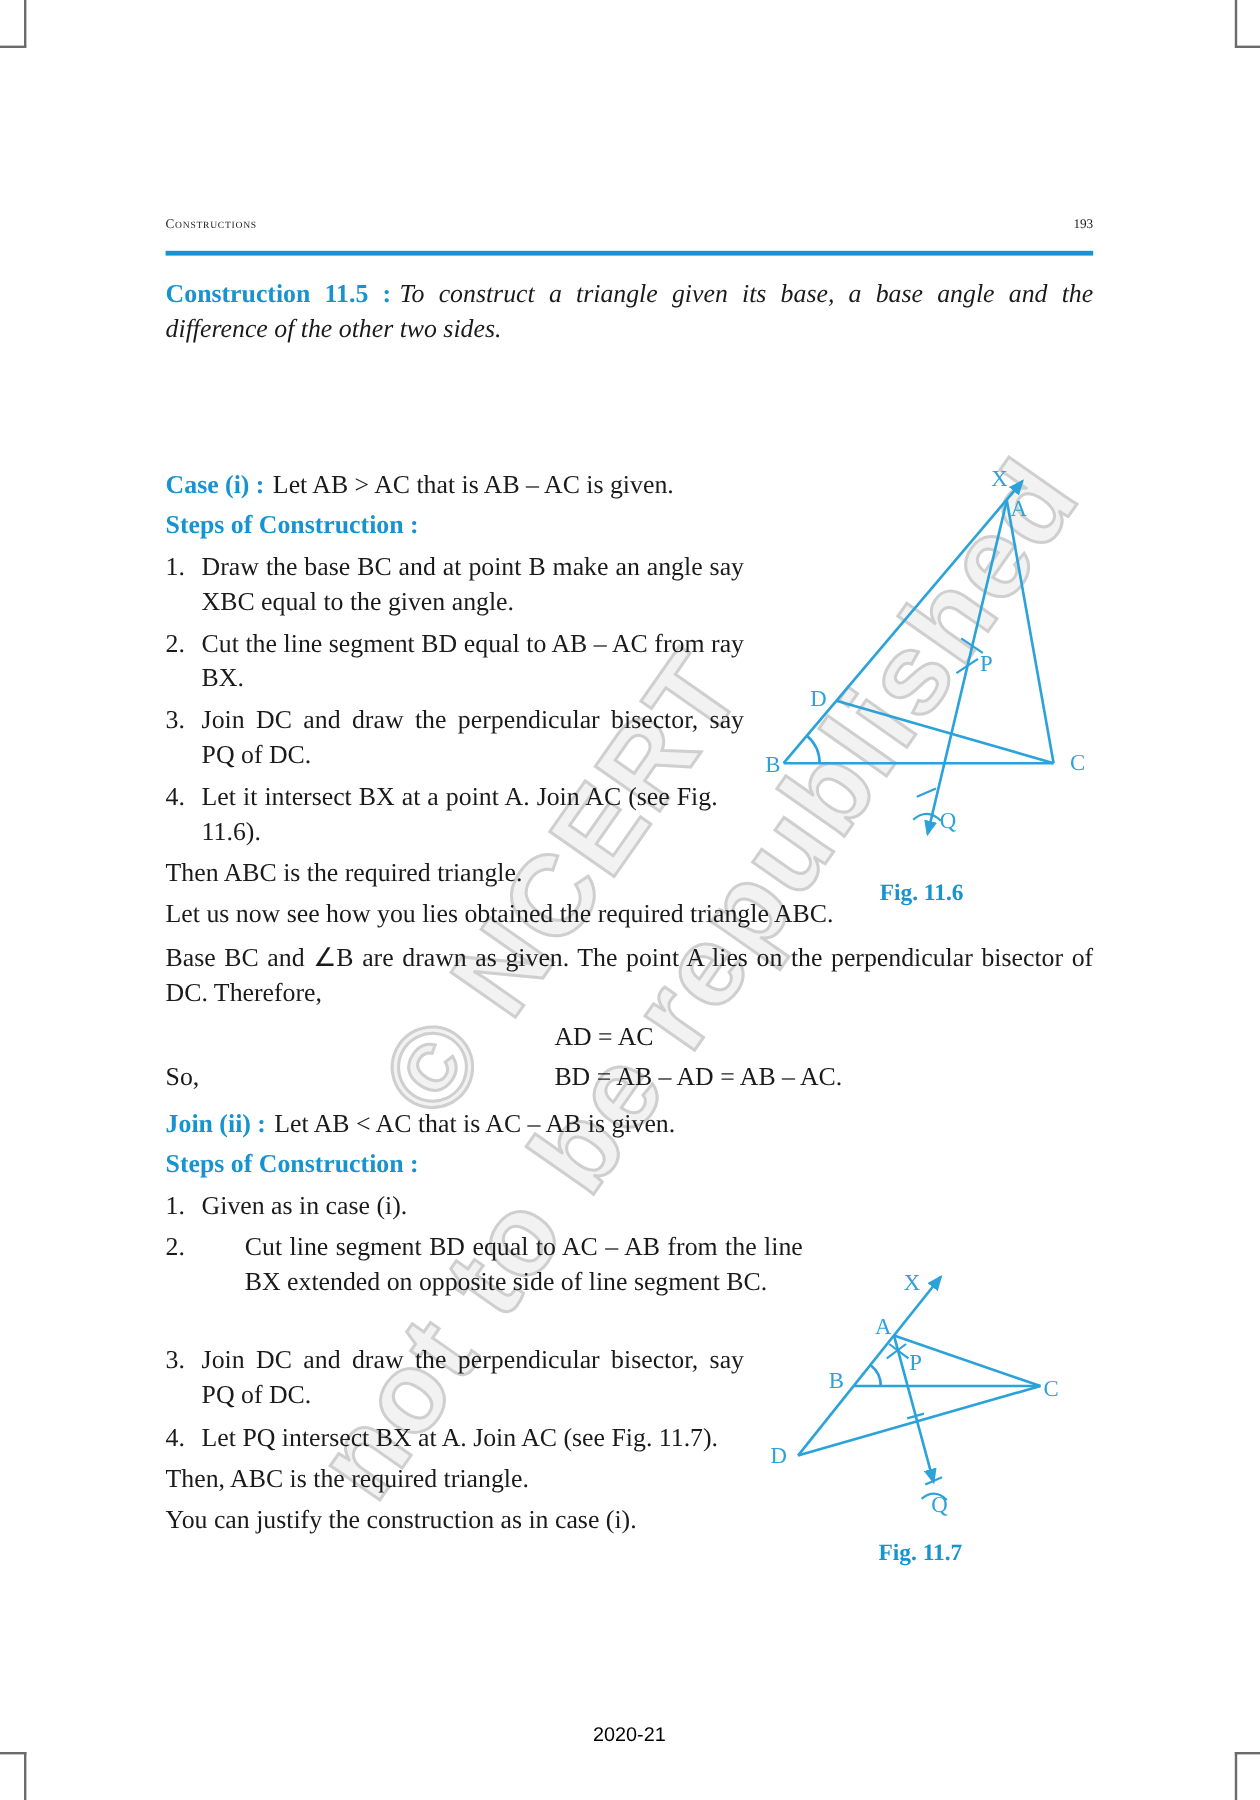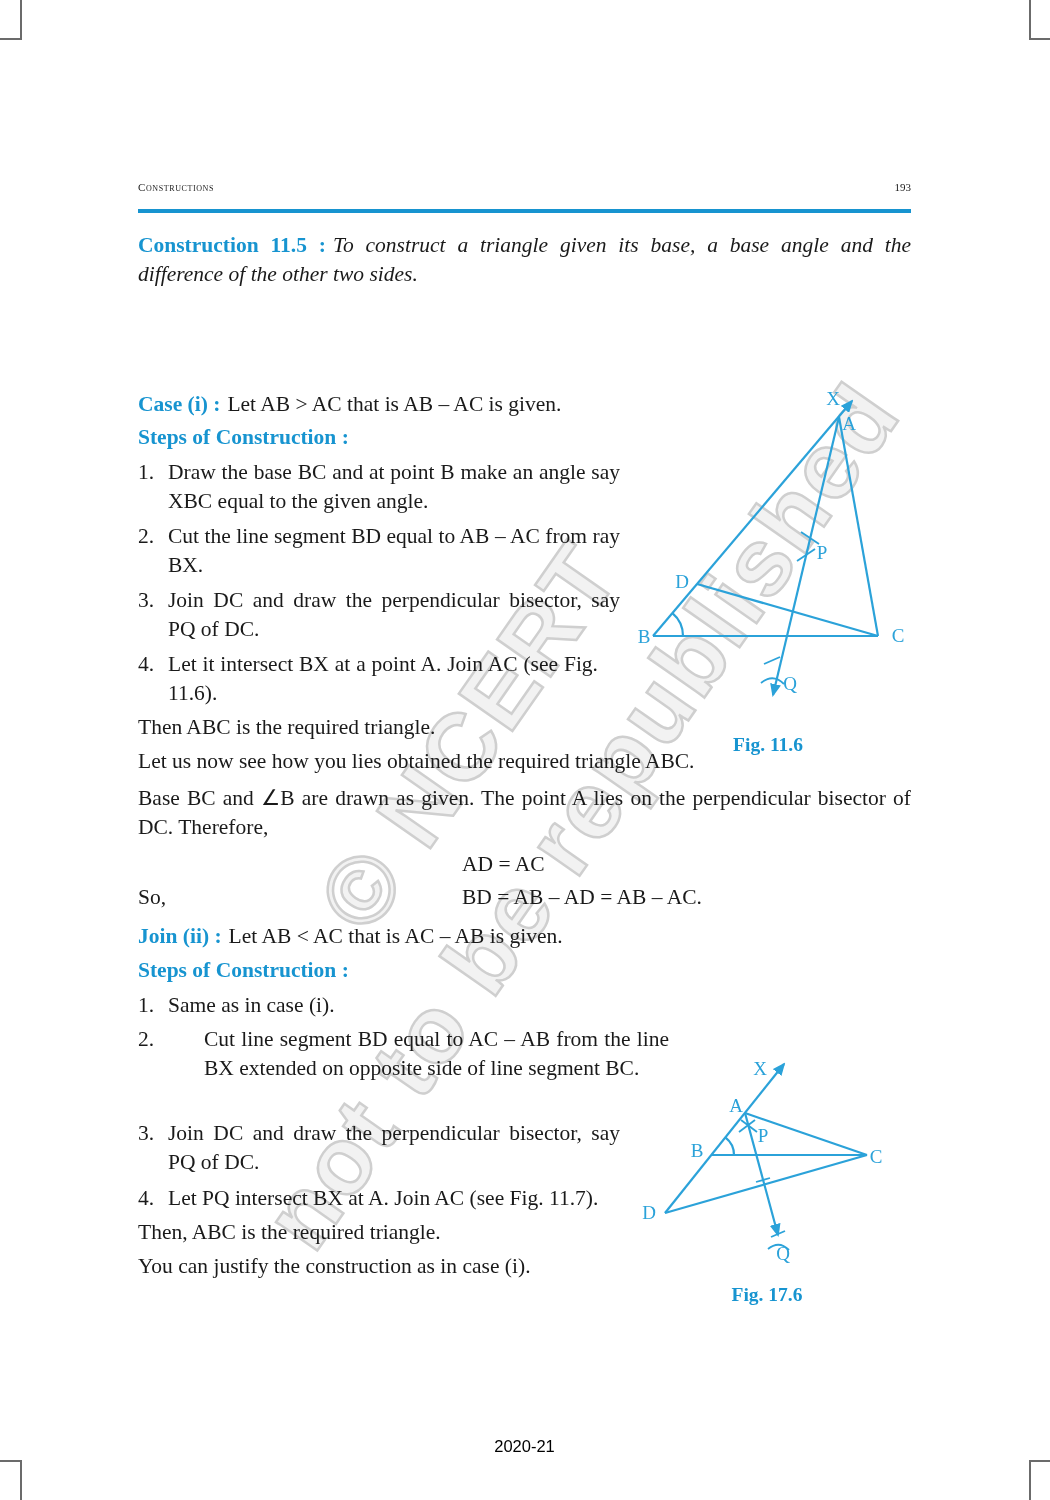--- a/index.html
+++ b/index.html
@@ -122,21 +122,21 @@
   <div class="abs eq" style="left:138px;top:883px;">So,</div>
   <div class="abs eq" style="left:462px;top:883px;">BD = AB – AD = AB – AC.</div>
 
   <div class="abs body-text" style="left:138px;top:922px;width:773px;">
     <span class="accent" style="padding-right:7px;">Join (ii) :</span><span>Let AB &lt; AC that is AC – AB is given.</span>
   </div>
   <div class="abs accent" style="left:138px;top:956px;font-size:21.5px;line-height:29px;">Steps of Construction :</div>
 
   <div class="list-item" style="left:138px;top:991px;width:495px;">
     <span class="list-num">1.</span>
-    <span class="list-body" style="width:465px;text-align:left;">Same as in case (i).</span>
+    <span class="list-body" style="width:465px;text-align:left;">Given as in case (i).</span>
   </div>
   <div class="list-item" style="left:138px;top:1025px;width:495px;">
     <span class="list-num">2.</span>
     <span class="list-body" style="width:465px;margin-left:36px;">Cut line segment BD equal to AC – AB from the line BX extended on opposite side of line segment BC.</span>
   </div>
   <div class="list-item" style="left:138px;top:1119px;width:495px;">
     <span class="list-num">3.</span>
     <span class="list-body" style="width:452px;">Join DC and draw the perpendicular bisector, say PQ of DC.</span>
   </div>
   <div class="list-item" style="left:138px;top:1184px;width:520px;">
@@ -165,17 +165,17 @@
     <line class="tick" x1="141" y1="187" x2="155" y2="181"></line>
     <path class="tick" d="M 138 199 Q 149 190 159 200"></path>
     <text x="130" y="25">X</text>
     <text x="106" y="62">A</text>
     <text x="67" y="107">B</text>
     <text x="246" y="113">C</text>
     <text x="19" y="169">D</text>
     <text x="133" y="92">P</text>
     <text x="153" y="210">Q</text>
   </svg>
-  <div class="abs fig-caption" style="left:692px;top:1284px;width:150px;">Fig. 17.6</div>
+  <div class="abs fig-caption" style="left:692px;top:1284px;width:150px;">Fig. 11.7</div>
 
   <div class="abs footer" style="left:138px;top:1437px;width:773px;">2020-21</div>
 
 </div>
 
 </body></html>

